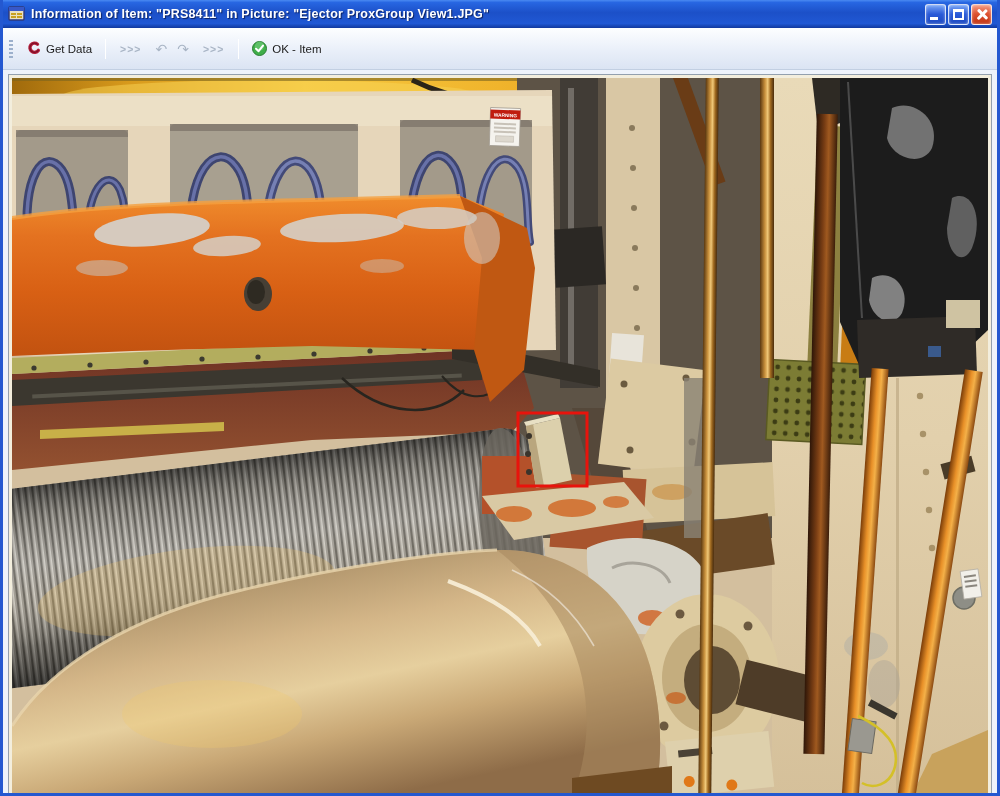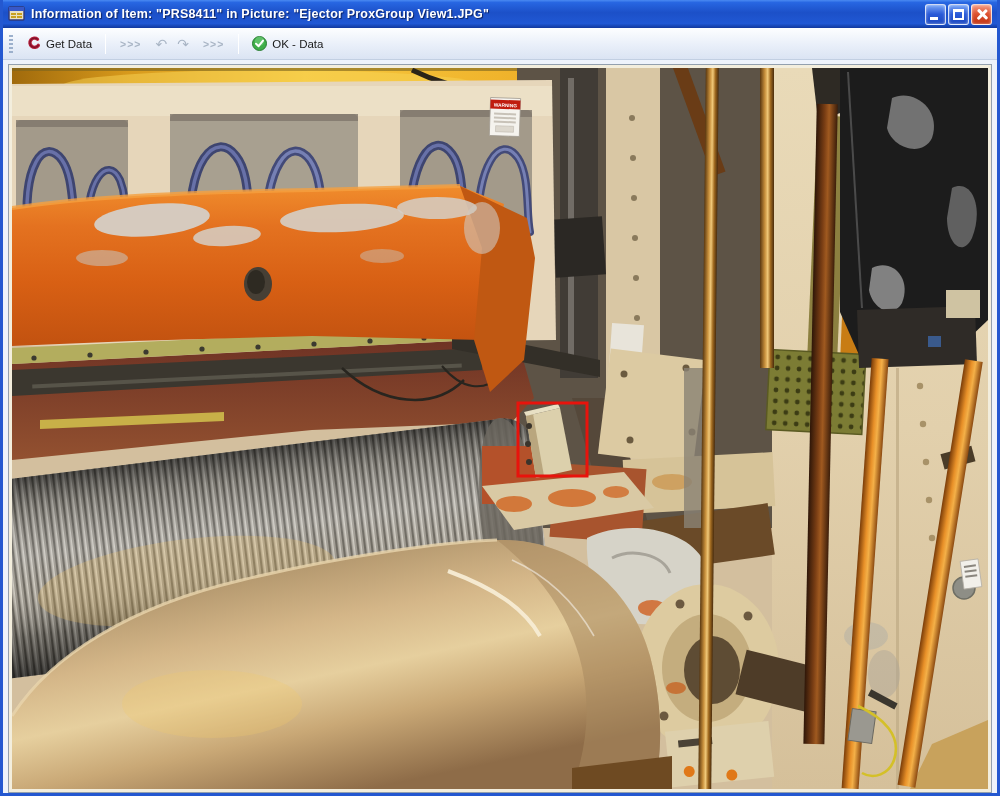--- a/index.html
+++ b/index.html
@@ -16,21 +16,21 @@
   .win-controls { display:flex; gap:2px; }
   .win-btn { width:21px; height:21px; border-radius:3px; border:1px solid rgba(255,255,255,.8); position:relative;
     background:linear-gradient(180deg,#7aa6f6,#2a5ad8 48%,#1c48c0); box-shadow:inset 0 0 3px rgba(255,255,255,.55); }
   .win-btn.close { background:linear-gradient(180deg,#f59c84,#dd5130 48%,#c03312); }
   .glyph-min::after { content:""; position:absolute; left:4px; bottom:4px; width:8px; height:3px; background:#fff; }
   .glyph-max::after { content:""; position:absolute; left:4px; top:4px; right:4px; bottom:4px; border:2px solid #fff; border-top-width:3px; }
   .glyph-close::before,.glyph-close::after { content:""; position:absolute; left:8.5px; top:3.5px; width:2.6px; height:12.5px; background:#fff; border-radius:1px; }
   .glyph-close::before { transform:rotate(45deg); } .glyph-close::after { transform:rotate(-45deg); }
 
   
-  .toolbar { height:32px; display:flex; align-items:center; padding:0 4px;
+  .toolbar { height:42px; display:flex; align-items:center; padding:0 4px;
     background:linear-gradient(180deg,#fdfeff,#e9eff9 55%,#dbe4f3); border-bottom:1px solid #c2cfe2; }
   .grip { width:4px; height:18px; margin:0 5px 0 2px;
     background:repeating-linear-gradient(180deg,#9cb0cc 0 2px, rgba(0,0,0,0) 2px 4px); }
   .tb-btn { display:flex; align-items:center; gap:5px; padding:3px 8px; font-size:11.5px; color:#1a1a1a; border-radius:2px; cursor:default; }
   .tb-btn .ic { width:15px; height:15px; display:block; }
   .tb-sep { width:1px; height:20px; background:#bcc8da; border-right:1px solid #fff; margin:0 5px; }
   .tb-disabled { color:#a9b5c5; font-size:11.5px; padding:0 9px; }
   .tb-disabled.arrows { letter-spacing:1px; font-weight:bold; font-size:10.5px; }
   .tb-disabled.curl { font-size:14px; padding:0 5px; }
 
@@ -75,21 +75,21 @@
     <span class="tb-disabled curl">↶</span>
     <span class="tb-disabled curl">↷</span>
     <span class="tb-disabled arrows">&gt;&gt;&gt;</span>
     <div class="tb-sep"></div>
     <div class="tb-btn">
       <svg class="ic" viewBox="0 0 15 15">
         <circle cx="7.5" cy="7.5" r="7" fill="#3fae49" stroke="#2a7d33" stroke-width="1"></circle>
         <circle cx="7.5" cy="5.2" r="4.6" fill="#7ed487" opacity=".5"></circle>
         <path d="M4,7.8 L6.6,10.2 L11,4.6" fill="none" stroke="#fff" stroke-width="2" stroke-linecap="round" stroke-linejoin="round"></path>
       </svg>
-      <span>OK - Data</span>
+      <span>OK - Item</span>
     </div>
   </div>
 
   <div class="client">
     <div class="photo-frame">
       <svg class="photo" viewBox="0 0 976 721">
         <defs>
           <linearGradient id="gGlow" x1="0" y1="0" x2="1" y2="0">
             <stop offset="0" stop-color="#a06a0c"></stop>
               <stop offset=".12" stop-color="#d89a1c"></stop>

